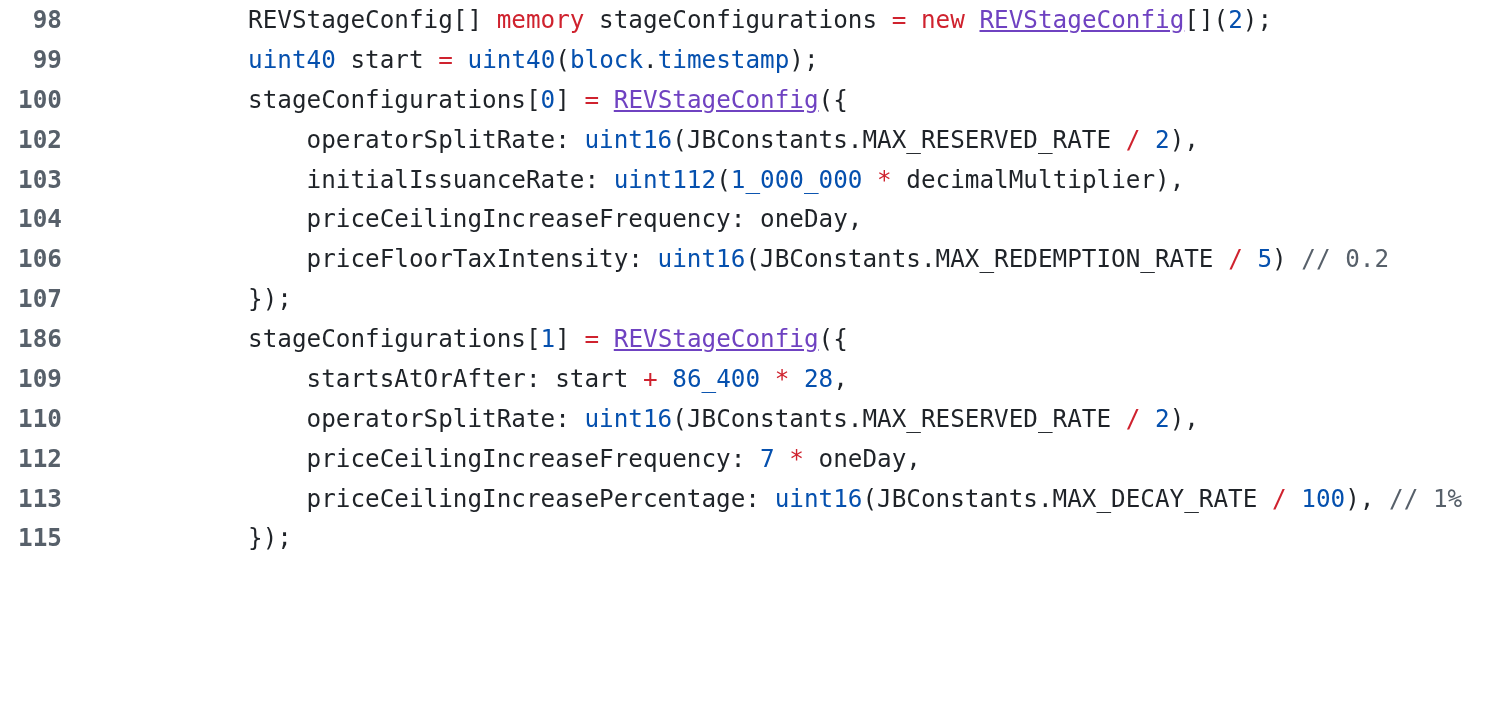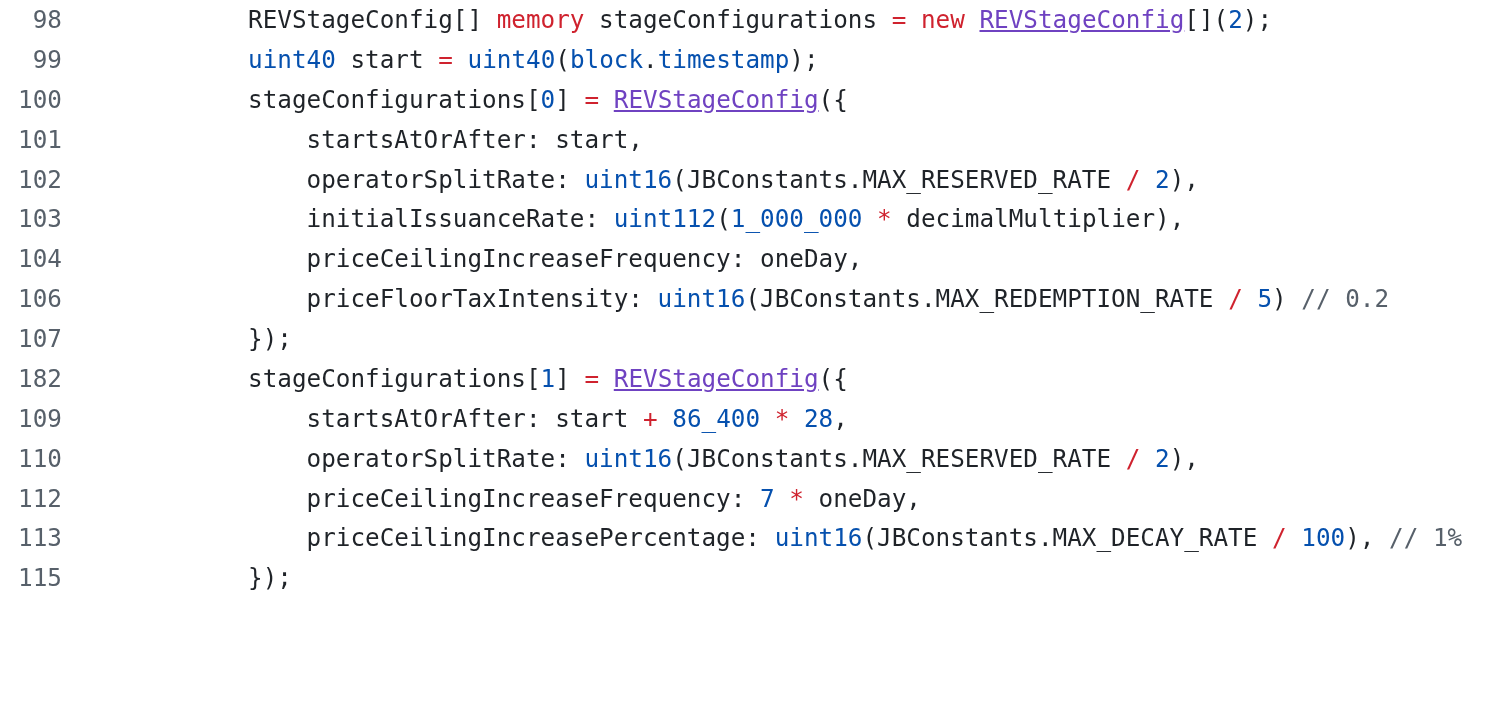--- a/index.html
+++ b/index.html
@@ -23,44 +23,44 @@
     line-height: 39.889px;
     white-space: pre;
   }
   .line-number {
     flex: 0 0 62px;
     width: 62px;
     text-align: right;
     color: var(--c-linenum, #57606a);
     cursor: pointer;
     user-select: none;
+    font-weight: bold;
   }
   .line-code {
     flex: 1 1 auto;
     padding-left: 69px;
     color: var(--c-plain, #1f2328);
   }
   .tk-p { color: var(--c-plain, #1f2328); }
   .tk-k { color: var(--c-keyword, #cf222e); }
   .tk-n { color: var(--c-constant, #0550ae); }
   .tk-e { color: var(--c-entity, #6f42c1); text-decoration: underline; }
   .tk-c { color: var(--c-comment, #57606a); }
 </style>
 </head>
 <body>
 
 <div class="code-viewer" id="code-viewer">
     <div class="code-line"><div class="line-number">98</div><div class="line-code"><span class="tk-p">        REVStageConfig[] </span><span class="tk-k">memory</span><span class="tk-p"> stageConfigurations </span><span class="tk-k">=</span><span class="tk-p"> </span><span class="tk-k">new</span><span class="tk-p"> </span><span class="tk-e">REVStageConfig</span><span class="tk-p">[](</span><span class="tk-n">2</span><span class="tk-p">);</span></div></div>
     <div class="code-line"><div class="line-number">99</div><div class="line-code"><span class="tk-p">        </span><span class="tk-n">uint40</span><span class="tk-p"> start </span><span class="tk-k">=</span><span class="tk-p"> </span><span class="tk-n">uint40</span><span class="tk-p">(</span><span class="tk-n">block</span><span class="tk-p">.</span><span class="tk-n">timestamp</span><span class="tk-p">);</span></div></div>
     <div class="code-line"><div class="line-number">100</div><div class="line-code"><span class="tk-p">        stageConfigurations[</span><span class="tk-n">0</span><span class="tk-p">] </span><span class="tk-k">=</span><span class="tk-p"> </span><span class="tk-e">REVStageConfig</span><span class="tk-p">({</span></div></div>
-    <div class="code-line"><div class="line-number">101</div><div class="line-code"><span class="tk-p">            startsAtOrAfter: start,</span></div></div>
     <div class="code-line"><div class="line-number">102</div><div class="line-code"><span class="tk-p">            operatorSplitRate: </span><span class="tk-n">uint16</span><span class="tk-p">(JBConstants.MAX_RESERVED_RATE </span><span class="tk-k">/</span><span class="tk-p"> </span><span class="tk-n">2</span><span class="tk-p">),</span></div></div>
     <div class="code-line"><div class="line-number">103</div><div class="line-code"><span class="tk-p">            initialIssuanceRate: </span><span class="tk-n">uint112</span><span class="tk-p">(</span><span class="tk-n">1_000_000</span><span class="tk-p"> </span><span class="tk-k">*</span><span class="tk-p"> decimalMultiplier),</span></div></div>
     <div class="code-line"><div class="line-number">104</div><div class="line-code"><span class="tk-p">            priceCeilingIncreaseFrequency: oneDay,</span></div></div>
     <div class="code-line"><div class="line-number">106</div><div class="line-code"><span class="tk-p">            priceFloorTaxIntensity: </span><span class="tk-n">uint16</span><span class="tk-p">(JBConstants.MAX_REDEMPTION_RATE </span><span class="tk-k">/</span><span class="tk-p"> </span><span class="tk-n">5</span><span class="tk-p">) </span><span class="tk-c">// 0.2</span></div></div>
     <div class="code-line"><div class="line-number">107</div><div class="line-code"><span class="tk-p">        });</span></div></div>
-    <div class="code-line"><div class="line-number">182</div><div class="line-code"><span class="tk-p">        stageConfigurations[</span><span class="tk-n">1</span><span class="tk-p">] </span><span class="tk-k">=</span><span class="tk-p"> </span><span class="tk-e">REVStageConfig</span><span class="tk-p">({</span></div></div>
+    <div class="code-line"><div class="line-number">186</div><div class="line-code"><span class="tk-p">        stageConfigurations[</span><span class="tk-n">1</span><span class="tk-p">] </span><span class="tk-k">=</span><span class="tk-p"> </span><span class="tk-e">REVStageConfig</span><span class="tk-p">({</span></div></div>
     <div class="code-line"><div class="line-number">109</div><div class="line-code"><span class="tk-p">            startsAtOrAfter: start </span><span class="tk-k">+</span><span class="tk-p"> </span><span class="tk-n">86_400</span><span class="tk-p"> </span><span class="tk-k">*</span><span class="tk-p"> </span><span class="tk-n">28</span><span class="tk-p">,</span></div></div>
     <div class="code-line"><div class="line-number">110</div><div class="line-code"><span class="tk-p">            operatorSplitRate: </span><span class="tk-n">uint16</span><span class="tk-p">(JBConstants.MAX_RESERVED_RATE </span><span class="tk-k">/</span><span class="tk-p"> </span><span class="tk-n">2</span><span class="tk-p">),</span></div></div>
     <div class="code-line"><div class="line-number">112</div><div class="line-code"><span class="tk-p">            priceCeilingIncreaseFrequency: </span><span class="tk-n">7</span><span class="tk-p"> </span><span class="tk-k">*</span><span class="tk-p"> oneDay,</span></div></div>
     <div class="code-line"><div class="line-number">113</div><div class="line-code"><span class="tk-p">            priceCeilingIncreasePercentage: </span><span class="tk-n">uint16</span><span class="tk-p">(JBConstants.MAX_DECAY_RATE </span><span class="tk-k">/</span><span class="tk-p"> </span><span class="tk-n">100</span><span class="tk-p">), </span><span class="tk-c">// 1%</span></div></div>
     <div class="code-line"><div class="line-number">115</div><div class="line-code"><span class="tk-p">        });</span></div></div>
   </div>
 
 </body></html>

